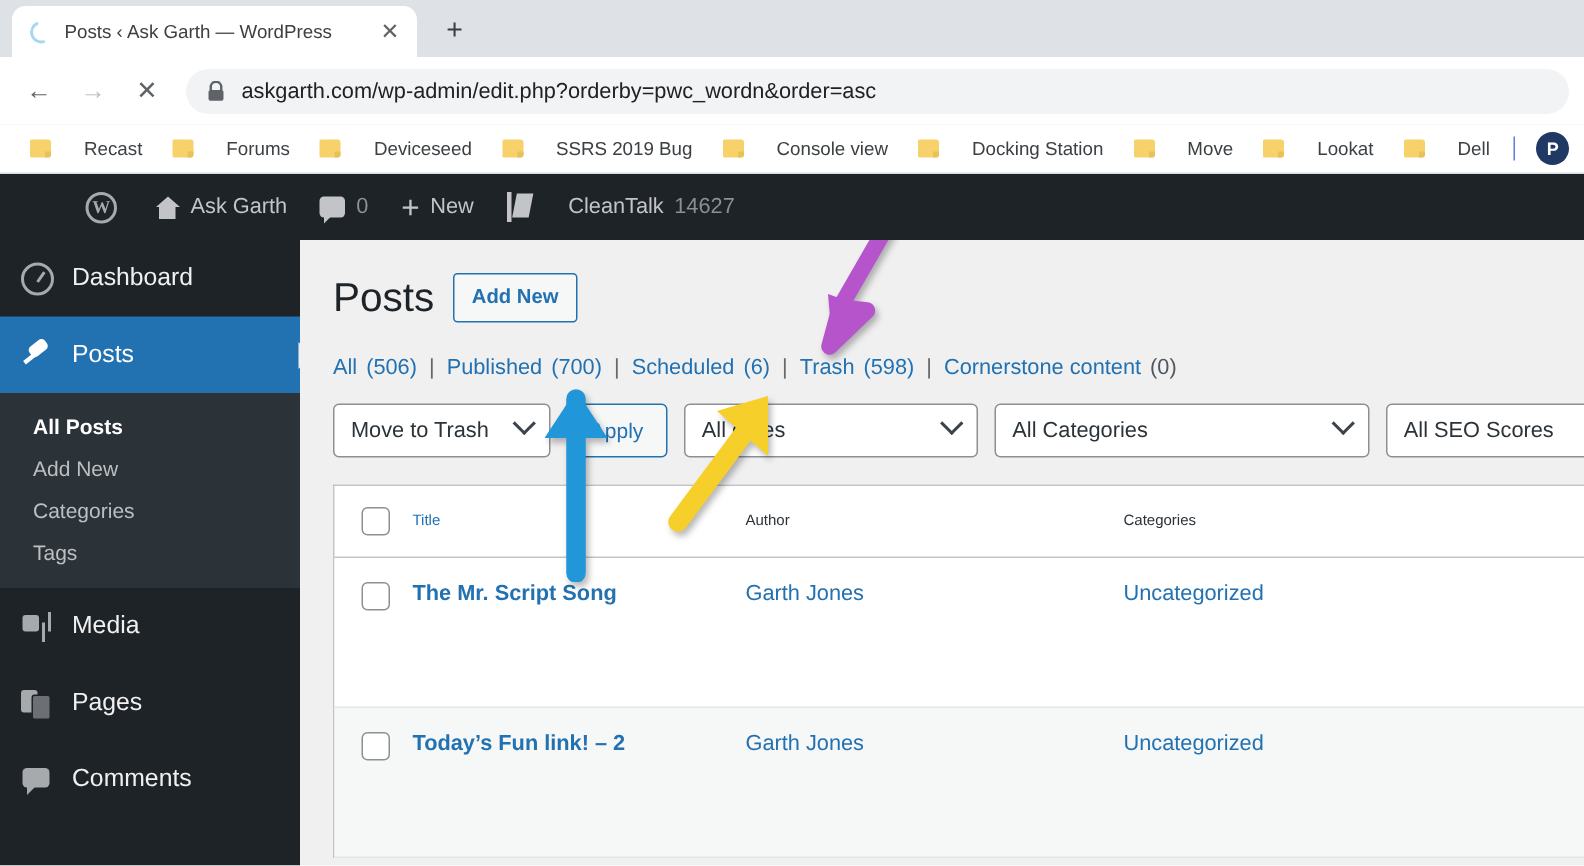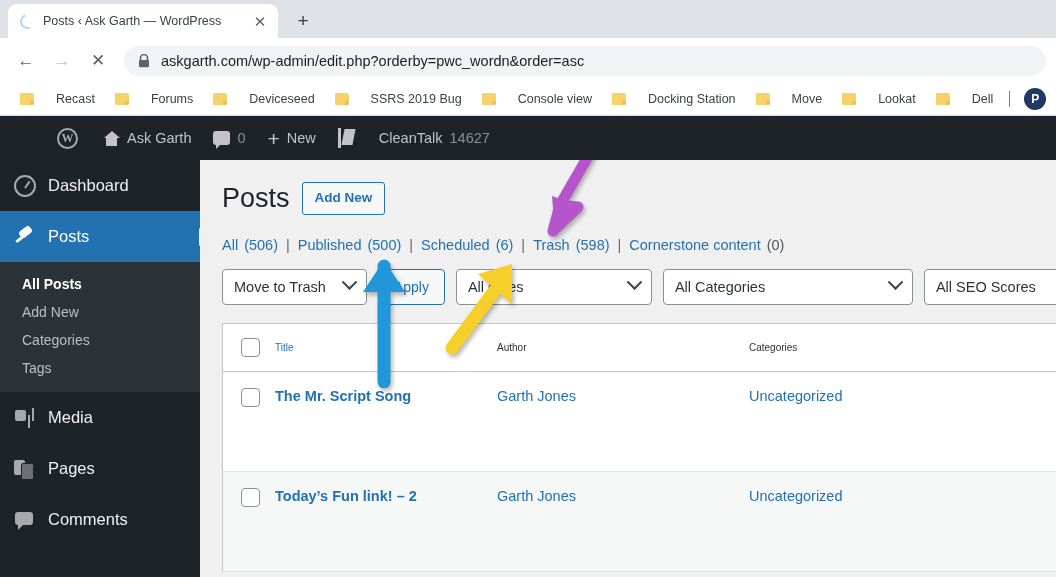--- a/index.html
+++ b/index.html
@@ -418,21 +418,21 @@
       <div class="page-head">
         <div class="page-title">Posts</div>
         <div class="btn-addnew">Add New</div>
       </div>
 
       <div class="subsubsub">
         <span class="sss-link">All</span>
         <span class="sss-count">(506)</span>
         <span class="sss-bar">|</span>
         <span class="sss-link">Published</span>
-        <span class="sss-count">(500)</span>
+        <span class="sss-count">(700)</span>
         <span class="sss-bar">|</span>
         <span class="sss-link">Scheduled</span>
         <span class="sss-count">(6)</span>
         <span class="sss-bar">|</span>
         <span class="sss-link">Trash</span>
         <span class="sss-count">(598)</span>
         <span class="sss-bar">|</span>
         <span class="sss-link">Cornerstone content</span>
         <span class="sss-count muted">(0)</span>
       </div>

